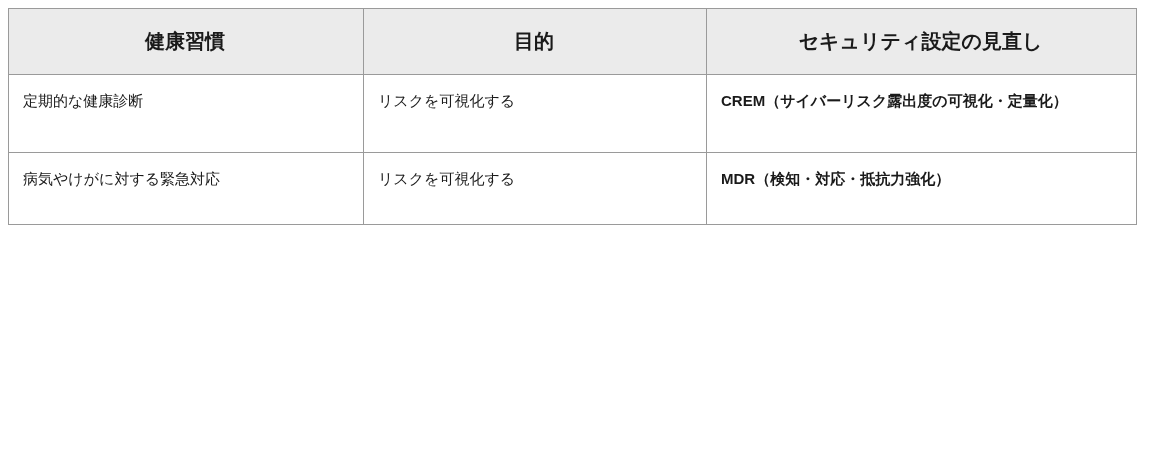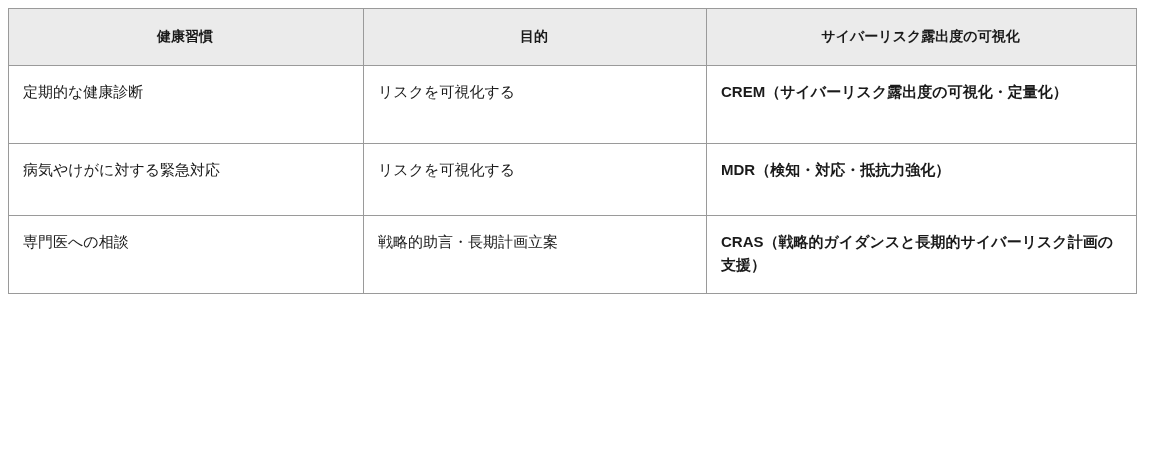--- a/index.html
+++ b/index.html
@@ -28,21 +28,21 @@
     border: 1px solid #9a9a9a;
     vertical-align: top;
     padding: 14px 16px 14px 14px;
     font-size: 15px;
     line-height: 1.55;
   }
   table.comparison-table thead th {
     background: #ebebeb;
     text-align: center;
     font-weight: bold;
-    font-size: 14px;
+    font-size: 20px;
     padding-top: 17px;
     padding-bottom: 17px;
     vertical-align: middle;
   }
   col.c1 { width: 355px; }
   col.c2 { width: 343px; }
   col.c3 { width: 430px; }
 
   td.habit {
     font-weight: normal;
@@ -63,34 +63,29 @@
   <table class="comparison-table">
     <colgroup>
       <col class="c1">
       <col class="c2">
       <col class="c3">
     </colgroup>
     <thead>
       <tr>
         <th>健康習慣</th>
         <th>目的</th>
-        <th>サイバーリスク露出度の可視化</th>
+        <th>セキュリティ設定の見直し</th>
       </tr>
     </thead>
     <tbody>
       <tr class="tall">
         <td class="habit">定期的な健康診断</td>
         <td class="purpose">リスクを可視化する</td>
         <td class="example">CREM（サイバーリスク露出度の可視化・定量化）</td>
       </tr>
       <tr>
         <td class="habit">病気やけがに対する緊急対応</td>
         <td class="purpose">リスクを可視化する</td>
         <td class="example">MDR（検知・対応・抵抗力強化）</td>
       </tr>
-      <tr class="tall">
-        <td class="habit">専門医への相談</td>
-        <td class="purpose">戦略的助言・長期計画立案</td>
-        <td class="example">CRAS（戦略的ガイダンスと長期的サイバーリスク計画の支援）</td>
-      </tr>
     </tbody>
   </table>
 </div>
 
 </body></html>

